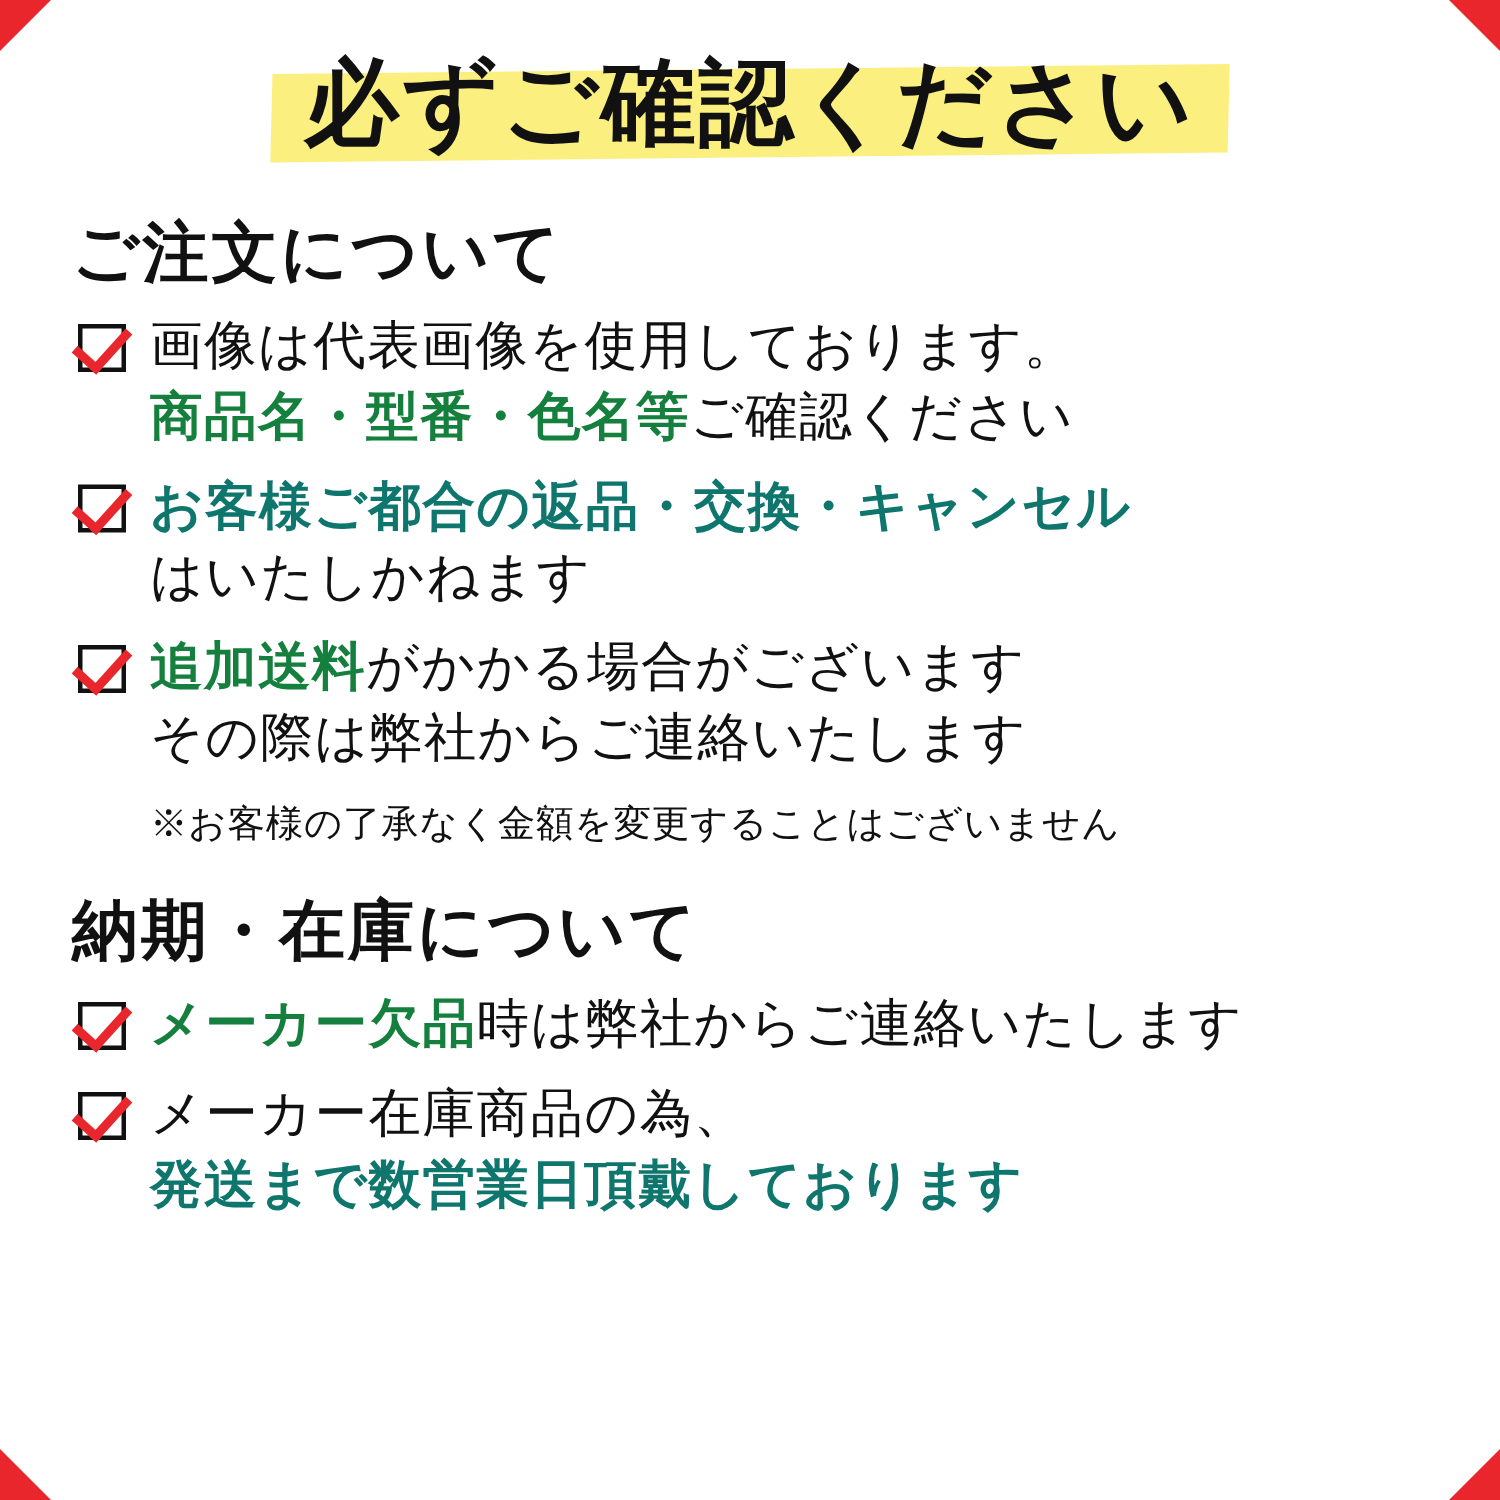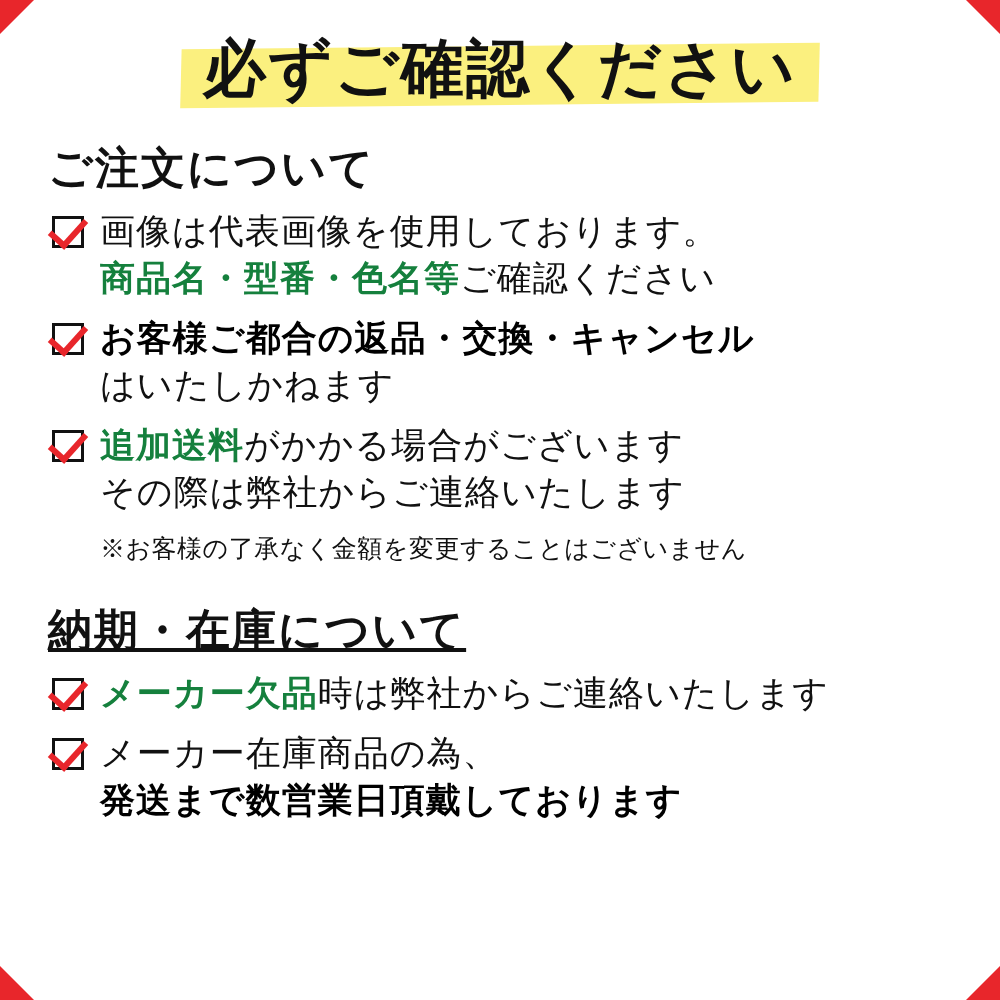--- a/index.html
+++ b/index.html
@@ -81,22 +81,21 @@
   }
 
   .section-heading {
     font-size: 44px;
     font-weight: bold;
     color: #111111;
     letter-spacing: 2px;
     margin: 30px 0 6px 4px;
   }
   .section-heading.second {
-    margin-top: 36px;
-    text-decoration: underline;
+    margin-top: 26px;
   }
 
   .item {
     display: flex;
     align-items: flex-start;
     margin: 10px 0 14px 6px;
   }
   .check-icon {
     flex: 0 0 auto;
     width: 40px;
@@ -123,21 +122,21 @@
     flex: 1 1 auto;
   }
   .line {
     font-size: 35px;
     line-height: 1.33;
     letter-spacing: 1px;
     color: #111111;
     white-space: nowrap;
   }
   .line.red {
-    color: #000000;
+    color: #0f766e;
     font-weight: bold;
   }
   .line.note {
     font-size: 25px;
     color: #111111;
     letter-spacing: 0.5px;
     margin-top: 16px;
   }
   .mix .r {
     color: #15803d;

